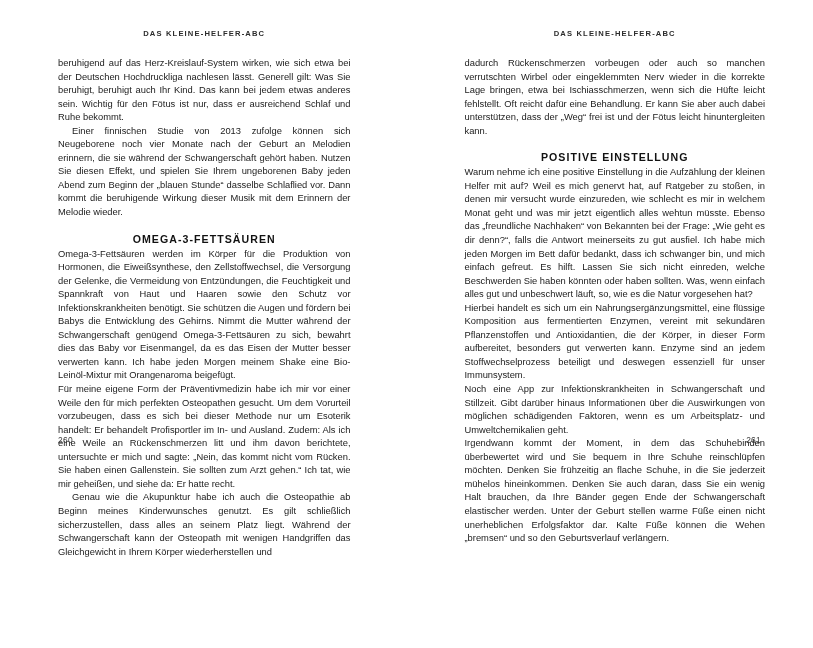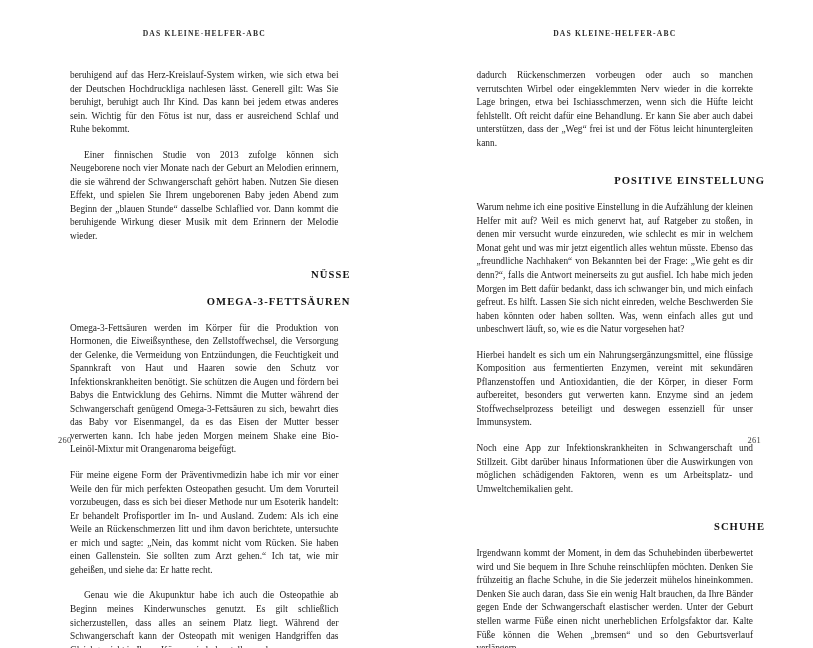--- a/index.html
+++ b/index.html
@@ -22,21 +22,20 @@
     height: 648px;
     box-sizing: border-box;
   }
 
   .page {
     position: relative;
     width: 406.5px;
     height: 481px;
     box-sizing: border-box;
     background: #ffffff;
-    font-family: Liberation Serif, serif;
   }
 
   .page-left  { padding: 0 56px 0 58px; }
   .page-right { padding: 0 48px 0 58px; }
 
   .running-head {
     text-align: center;
     font-size: 7.6px;
     font-weight: 700;
     letter-spacing: 1.15px;
@@ -44,37 +43,37 @@
     padding-top: 29px;
     text-transform: uppercase;
     white-space: nowrap;
   }
 
   .col {
     padding-top: 19px;
   }
 
   p.body {
-    margin: 12px;
+    margin: 0;
     font-size: 9.35px;
     line-height: 13.55px;
     text-align: justify;
     text-justify: inter-word;
     color: #1b1b1b;
     hyphens: manual;
     -webkit-hyphens: manual;
   }
   p.body.indent { text-indent: 14px; }
 
   h2.section {
     margin: 0;
     font-size: 10.6px;
     font-weight: 700;
     letter-spacing: 1.05px;
-    text-align: right;
+    text-align: center;
     color: #121212;
     text-transform: uppercase;
     padding-top: 13px;
     padding-bottom: 3px;
     white-space: nowrap;
   }
 
   .folio {
     position: absolute;
     bottom: 36px;
@@ -90,21 +89,20 @@
 
 <div class="spread">
 
   <div class="page page-left">
     <div class="running-head">DAS KLEINE-HELFER-ABC</div>
 
     <div class="col">
       <p class="body">beruhigend auf das Herz-Kreislauf-System wirken, wie sich etwa bei der Deutschen Hochdruckliga nachlesen lässt. Generell gilt: Was Sie beruhigt, beruhigt auch Ihr Kind. Das kann bei jedem etwas anderes sein. Wichtig für den Fötus ist nur, dass er ausreichend Schlaf und Ruhe bekommt.</p>
       <p class="body indent">Einer finnischen Studie von 2013 zufolge können sich Neugeborene noch vier Monate nach der Geburt an Melodien erinnern, die sie während der Schwangerschaft gehört haben. Nutzen Sie diesen Effekt, und spielen Sie Ihrem ungeborenen Baby jeden Abend zum Beginn der „blauen Stunde“ dasselbe Schlaflied vor. Dann kommt die beruhigende Wirkung dieser Musik mit dem Erinnern der Melodie wieder.</p>
 
-      <h2 class="section">NÜSSE</h2>
 
       <h2 class="section">OMEGA-3-FETTSÄUREN</h2>
       <p class="body">Omega-3-Fettsäuren werden im Körper für die Produktion von Hormonen, die Eiweißsynthese, den Zellstoffwechsel, die Versorgung der Gelenke, die Vermeidung von Entzündungen, die Feuchtigkeit und Spannkraft von Haut und Haaren sowie den Schutz vor Infektionskrankheiten benötigt. Sie schützen die Augen und fördern bei Babys die Entwicklung des Gehirns. Nimmt die Mutter während der Schwangerschaft genügend Omega-3-Fettsäuren zu sich, bewahrt dies das Baby vor Eisenmangel, da es das Eisen der Mutter besser verwerten kann. Ich habe jeden Morgen meinem Shake eine Bio-Leinöl-Mixtur mit Orangenaroma beigefügt.</p>
 
       <p class="body">Für meine eigene Form der Präventivmedizin habe ich mir vor einer Weile den für mich perfekten Osteopathen gesucht. Um dem Vorurteil vorzubeugen, dass es sich bei dieser Methode nur um Esoterik handelt: Er behandelt Profisportler im In- und Ausland. Zudem: Als ich eine Weile an Rückenschmerzen litt und ihm davon berichtete, untersuchte er mich und sagte: „Nein, das kommt nicht vom Rücken. Sie haben einen Gallenstein. Sie sollten zum Arzt gehen.“ Ich tat, wie mir geheißen, und siehe da: Er hatte recht.</p>
       <p class="body indent">Genau wie die Akupunktur habe ich auch die Osteopathie ab Beginn meines Kinderwunsches genutzt. Es gilt schließlich sicherzustellen, dass alles an seinem Platz liegt. Während der Schwangerschaft kann der Osteopath mit wenigen Handgriffen das Gleichgewicht in Ihrem Körper wiederherstellen und</p>
     </div>
 
     <div class="folio folio-left">260</div>
   </div>
@@ -115,20 +113,19 @@
     <div class="col">
       <p class="body">dadurch Rückenschmerzen vorbeugen oder auch so manchen verrutschten Wirbel oder eingeklemmten Nerv wieder in die korrekte Lage bringen, etwa bei Ischiasschmerzen, wenn sich die Hüfte leicht fehlstellt. Oft reicht dafür eine Behandlung. Er kann Sie aber auch dabei unterstützen, dass der „Weg“ frei ist und der Fötus leicht hinuntergleiten kann.</p>
 
       <h2 class="section">POSITIVE EINSTELLUNG</h2>
       <p class="body">Warum nehme ich eine positive Einstellung in die Aufzählung der kleinen Helfer mit auf? Weil es mich genervt hat, auf Ratgeber zu stoßen, in denen mir versucht wurde einzureden, wie schlecht es mir in welchem Monat geht und was mir jetzt eigentlich alles wehtun müsste. Ebenso das „freundliche Nachhaken“ von Bekannten bei der Frage: „Wie geht es dir denn?“, falls die Antwort meinerseits zu gut ausfiel. Ich habe mich jeden Morgen im Bett dafür bedankt, dass ich schwanger bin, und mich einfach gefreut. Es hilft. Lassen Sie sich nicht einreden, welche Beschwerden Sie haben könnten oder haben sollten. Was, wenn einfach alles gut und unbeschwert läuft, so, wie es die Natur vorgesehen hat?</p>
 
       <p class="body">Hierbei handelt es sich um ein Nahrungsergänzungsmittel, eine flüssige Komposition aus fermentierten Enzymen, vereint mit sekundären Pflanzenstoffen und Antioxidantien, die der Körper, in dieser Form aufbereitet, besonders gut verwerten kann. Enzyme sind an jedem Stoffwechselprozess beteiligt und deswegen essenziell für unser Immunsystem.</p>
 
       <p class="body">Noch eine App zur Infektionskrankheiten in Schwangerschaft und Stillzeit. Gibt darüber hinaus Informationen über die Auswirkungen von möglichen schädigenden Faktoren, wenn es um Arbeitsplatz- und Umweltchemikalien geht.</p>
 
-      <h2 class="section">SCHUHE</h2>
       <p class="body">Irgendwann kommt der Moment, in dem das Schuhebinden überbewertet wird und Sie bequem in Ihre Schuhe reinschlüpfen möchten. Denken Sie frühzeitig an flache Schuhe, in die Sie jederzeit mühelos hineinkommen. Denken Sie auch daran, dass Sie ein wenig Halt brauchen, da Ihre Bänder gegen Ende der Schwangerschaft elastischer werden. Unter der Geburt stellen warme Füße einen nicht unerheblichen Erfolgsfaktor dar. Kalte Füße können die Wehen „bremsen“ und so den Geburtsverlauf verlängern.</p>
     </div>
 
     <div class="folio folio-right">261</div>
   </div>
 
 </div>
 
 </body></html>

